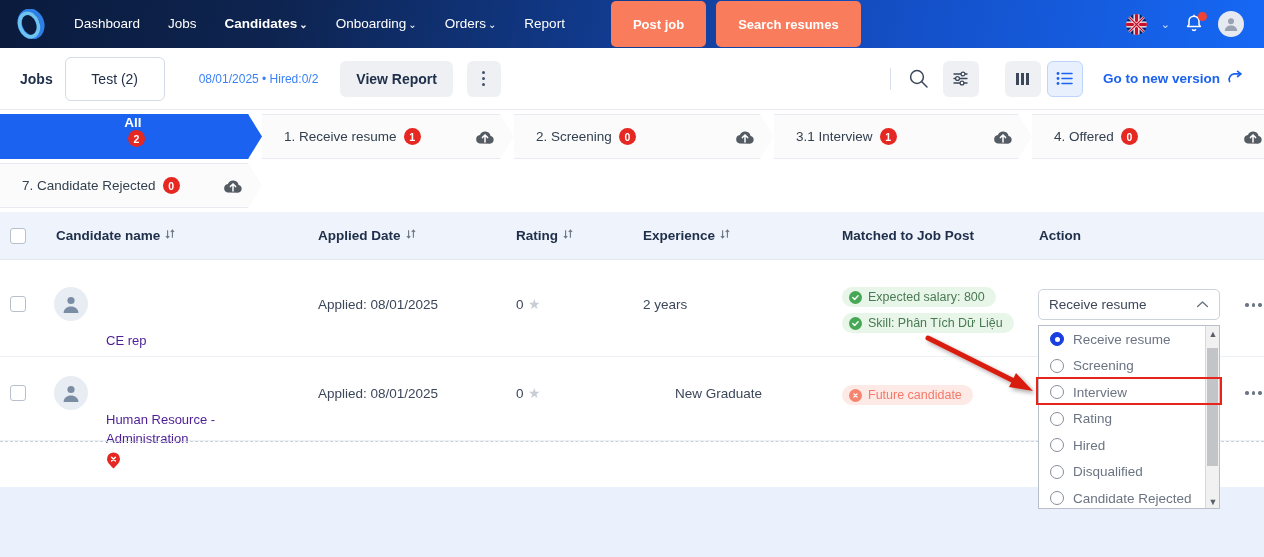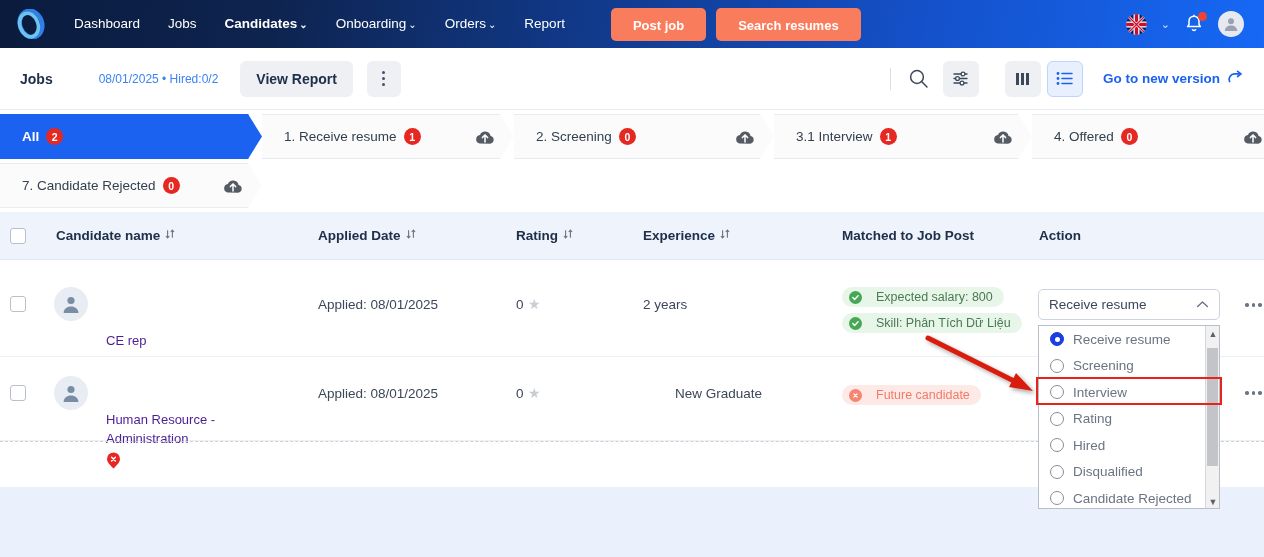--- a/index.html
+++ b/index.html
@@ -23,21 +23,21 @@
   .navlink {
     color: #ffffff; font-size: 13.5px; padding: 0 14px; line-height: 48px;
     white-space: nowrap; cursor: pointer; display: inline-flex; align-items: center; gap: 2px;
   }
   .navlink.active { font-weight: bold; }
   .caret { font-size: 10px; position: relative; top: 1px; }
   .navbtns { display: flex; align-items: center; gap: 10px; margin-left: 32px; }
   .pillbtn {
     background: #f97c5c; color: #fff; border: none; border-radius: 5px;
     font-size: 13px; font-weight: bold; font-family: "Liberation Sans", sans-serif;
-    padding: 10px 22px; height: 33px; cursor: pointer; white-space: nowrap;
+    padding: 10px 22px; height: 46px; cursor: pointer; white-space: nowrap;
   }
   .navright { margin-left: auto; display: flex; align-items: center; gap: 14px; padding-right: 4px; }
   .flag { width: 21px; height: 21px; border-radius: 50%; overflow: hidden; display: block; }
   .navchev { color: #cfe0ff; font-size: 11px; cursor: pointer; }
   .bellwrap { position: relative; width: 20px; height: 22px; cursor: pointer; }
   .belldot {
     position: absolute; right: -3px; top: -1px; width: 9px; height: 9px;
     border-radius: 50%; background: #ef4136;
   }
   .avatar-top {
@@ -89,21 +89,21 @@
   .prow.r2 { top: 53px; }
   .ptab {
     position: relative; height: 45px; display: flex; align-items: center;
     padding: 0 18px 0 22px; font-size: 13.5px; color: #33404f; white-space: nowrap;
     background: #fbfbfc; cursor: pointer;
     clip-path: polygon(0 0, calc(100% - 14px) 0, 100% 50%, calc(100% - 14px) 100%, 0 100%);
     border-top: 1px solid #e8ecf2; border-bottom: 1px solid #e8ecf2;
   }
   .ptab.first { padding-left: 22px; }
   .ptab.active {
-    background: #1a62ef; color: #fff; font-weight: bold; border-color: #1a62ef;
+    background: #1a62ef; color: #fff; font-weight: bold; border-color: #1a62ef; flex-direction: column;
   }
   .pcount {
     display: inline-flex; align-items: center; justify-content: center;
     min-width: 17px; height: 17px; border-radius: 50%; background: #e52822;
     color: #fff; font-size: 10.5px; font-weight: bold; margin-left: 7px; padding: 0 4px;
   }
   .pcloud { margin-left: auto; padding-left: 26px; display: flex; align-items: center; }
 
   
   .thead {
@@ -120,21 +120,21 @@
     position: absolute; left: 0; width: 1264px; background: #fff;
     border-bottom: 1px solid #edf0f5;
   }
   .cell { position: absolute; font-size: 13.5px; color: #3c4759; }
   .avatar-row {
     width: 34px; height: 34px; border-radius: 50%; background: #e8edf3;
     display: flex; align-items: center; justify-content: center;
   }
   .cname { font-size: 13px; color: #4c1d95; line-height: 19px; margin-top: 35px; }
   .tag {
-    display: inline-flex; align-items: center; gap: 14px; border-radius: 12px;
+    display: inline-flex; align-items: center; gap: 6px; border-radius: 12px;
     padding: 3px 11px 3px 7px; font-size: 12.5px; white-space: nowrap; margin-bottom: 6px;
   }
   .tag.green { background: #e8f6e9; color: #4a7a53; }
   .tag.red { background: #fdeae6; color: #f3796a; }
   .tagdot { width: 13px; height: 13px; border-radius: 50%; display:inline-flex; align-items:center; justify-content:center; flex:0 0 auto;}
   .tagdot.g { background: #46a855; }
   .tagdot.r { background: #f58570; }
   .stars { color: #c9ced6; font-size: 14px; }
   .kebab-h { display: flex; gap: 3px; cursor: pointer; align-items: center; }
   .kebab-h i { width: 3.5px; height: 3.5px; border-radius: 50%; background: #6b7482; display: block; }
@@ -246,20 +246,23 @@
         <svg width="16" height="16" viewBox="0 0 16 16">
           <circle cx="8" cy="5.3" r="3" fill="#98a2b3"></circle>
           <path d="M1.8 15c0-3.6 2.8-5.6 6.2-5.6s6.2 2 6.2 5.6z" fill="#98a2b3"></path>
         </svg>
       </span>
     </div>
   </div>
 
   <div class="toolbar">
     <span class="tb-jobs">Jobs</span>
+    <div class="tb-select">
+      <span>Test (2)</span>
+    </div>
     <span class="tb-meta">08/01/2025 • Hired:0/2</span>
     <button class="tb-report">View Report</button>
     <div class="tb-kebab">
         <i></i>
         <i></i>
         <i></i>
       </div>
 
     <div class="tb-right">
       <div class="tb-divider"></div>

